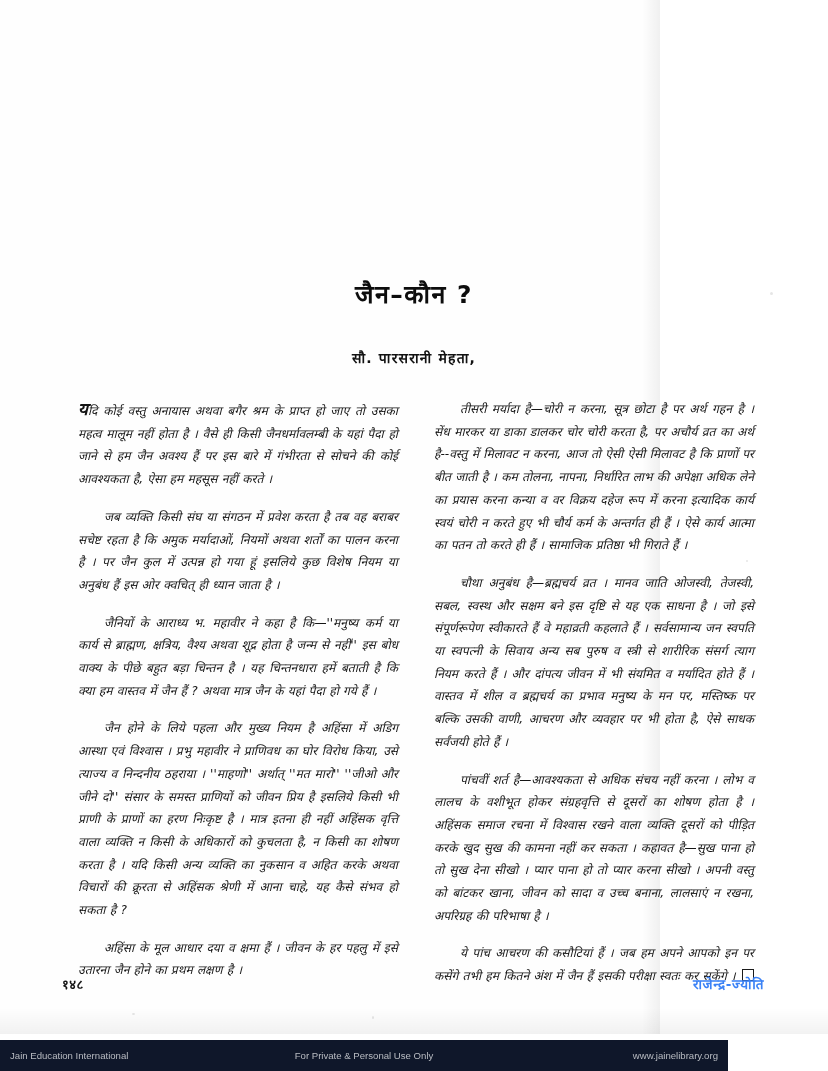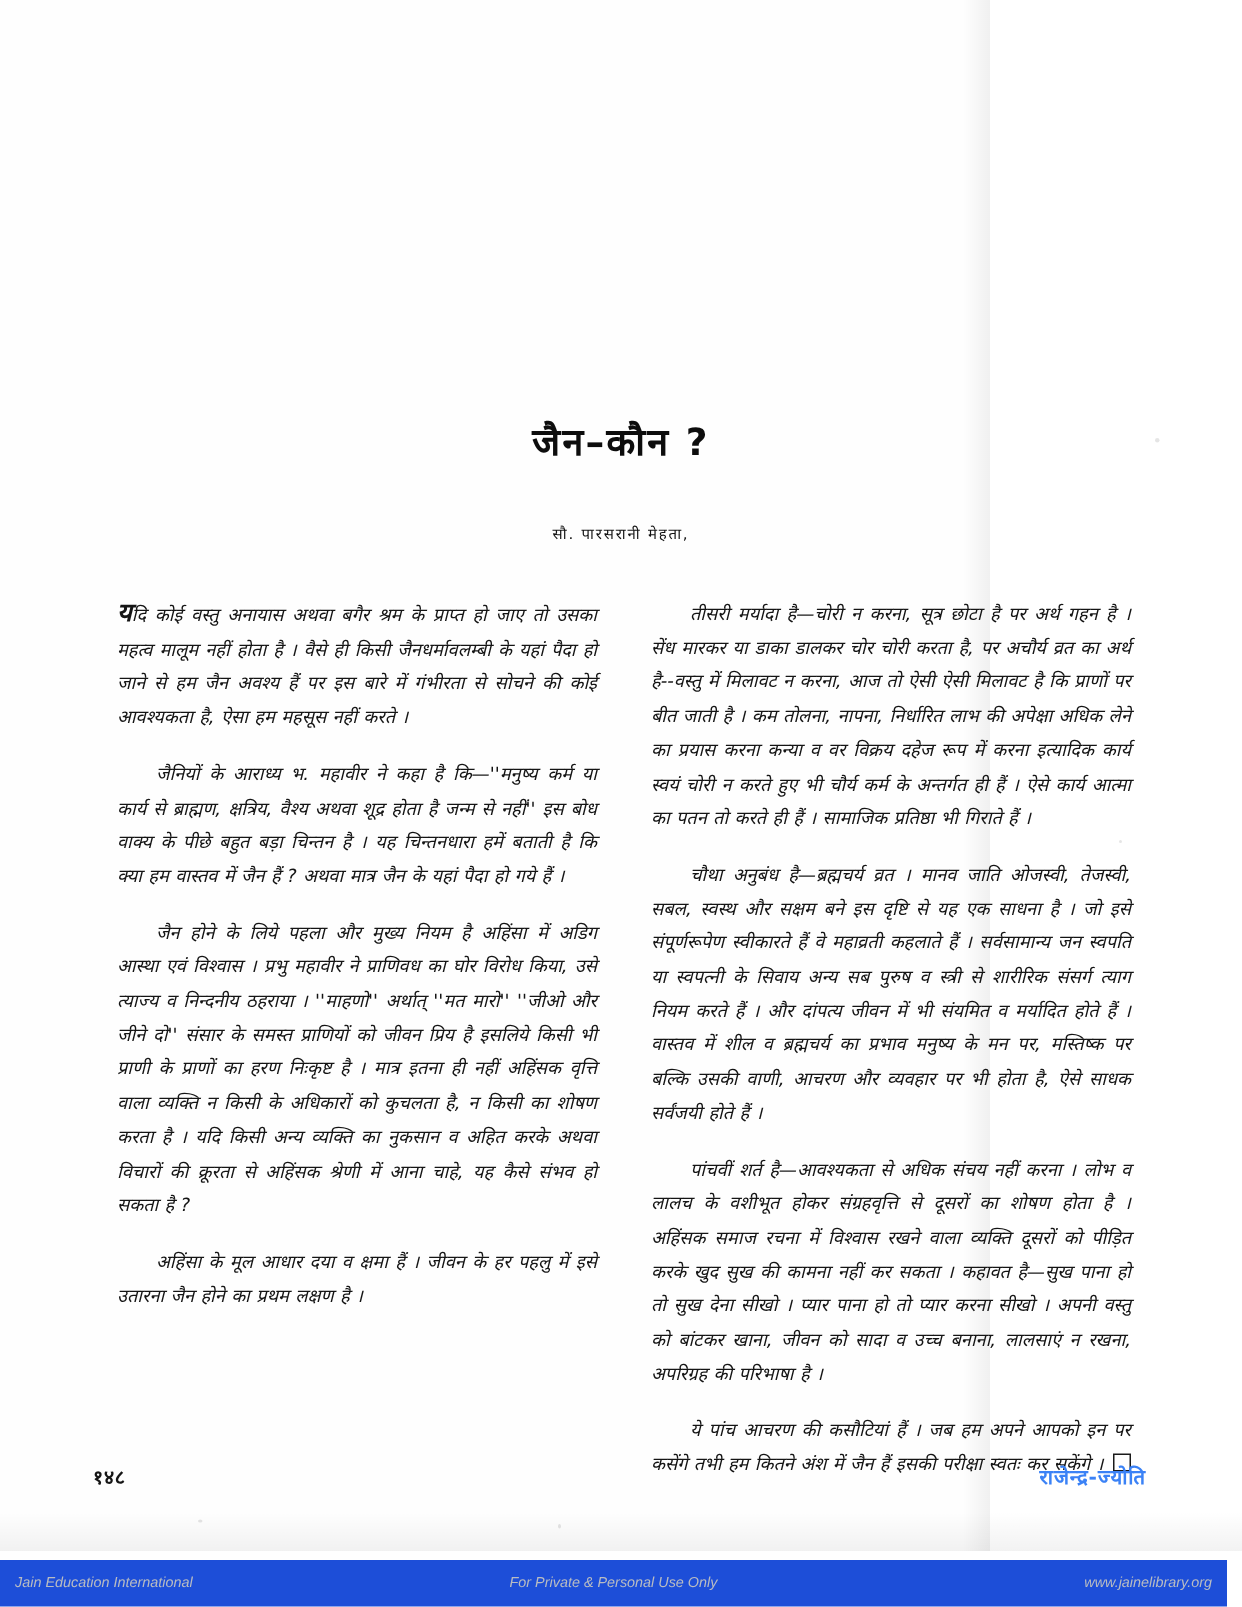--- a/index.html
+++ b/index.html
@@ -61,22 +61,22 @@
     font-family: "DejaVu Sans", sans-serif;
     font-size: 25px;
     font-weight: 700;
     letter-spacing: 1.5px;
     color: #0d0d0d;
     line-height: 1.1;
   }
   .article-byline {
     margin-top: 40px;
     font-family: "DejaVu Sans", sans-serif;
-    font-size: 10px;
-    font-weight: 400;
+    font-size: 14px;
+    font-weight: 700;
     letter-spacing: 1.2px;
     color: #121212;
   }
 
   
   .body-columns {
     position: absolute;
     left: 78px;
     top: 398px;
     width: 676px;
@@ -144,26 +144,25 @@
     font-weight: 700;
     color: #3b82f6;
     letter-spacing: 0.6px;
   }
 
   
   .library-strip {
     position: absolute;
     left: 0;
     top: 1040px;
-    width: 818px;
+    width: 728px;
     height: 31px;
     display: flex;
     align-items: center;
-    background: #1d4ed8;
-    font-style: italic;
+    background: #0f172a;
   }
   .library-strip .lib-left,
   .library-strip .lib-center,
   .library-strip .lib-right {
     font-family: "Liberation Sans", sans-serif;
     font-size: 9.6px;
     color: #b9bcc2;
     white-space: nowrap;
   }
   .library-strip .lib-left   { position: absolute; left: 10px; }
@@ -184,20 +183,21 @@
 
   <header class="article-head">
     <h1 class="article-title">जैन–कौन ?</h1>
     <div class="article-byline">सौ.  पारसरानी  मेहता,</div>
   </header>
 
   <main class="body-columns">
 
     <section class="column">
       <p class="para drop-open">यदि कोई वस्तु अनायास अथवा बगैर श्रम के प्राप्त हो जाए तो उसका महत्व मालूम नहीं होता है ।  वैसे ही किसी जैनधर्मावलम्बी के यहां पैदा हो जाने से हम जैन अवश्य हैं पर इस बारे में गंभीरता से सोचने की कोई आवश्यकता है, ऐसा हम महसूस नहीं करते ।</p>
+      <p class="para indent-first">जब व्यक्ति किसी संघ या  संगठन  में प्रवेश करता है तब वह बराबर सचेष्ट रहता है कि अमुक  मर्यादाओं, नियमों  अथवा शर्तों का पालन  करना है ।  पर जैन कुल में उत्पन्न  हो गया हूं इसलिये कुछ विशेष नियम या अनुबंध हैं इस ओर क्वचित् ही ध्यान जाता है ।</p>
       <p class="para indent-first">जैनियों के आराध्य भ. महावीर ने कहा है कि—''मनुष्य कर्म या कार्य से ब्राह्मण, क्षत्रिय, वैश्य अथवा शूद्र होता है जन्म से नहीं'' इस बोध वाक्य के पीछे बहुत बड़ा चिन्तन है ।  यह  चिन्तनधारा हमें बताती है कि  क्या हम वास्तव में जैन हैं ? अथवा मात्र जैन के यहां पैदा हो गये हैं ।</p>
       <p class="para indent-first">जैन होने के  लिये पहला और मुख्य नियम  है अहिंसा में अडिग आस्था एवं  विश्वास ।  प्रभु महावीर ने प्राणिवध का घोर विरोध किया, उसे त्याज्य  व निन्दनीय ठहराया ।  ''माहणो'' अर्थात् ''मत मारो'' ''जीओ और जीने दो''  संसार के समस्त प्राणियों को जीवन प्रिय है  इसलिये किसी भी प्राणी के प्राणों का हरण निःकृष्ट है । मात्र इतना  ही नहीं अहिंसक  वृत्ति वाला व्यक्ति न किसी के अधिकारों को कुचलता है, न किसी का शोषण करता है ।  यदि किसी अन्य व्यक्ति का नुकसान  व अहित  करके अथवा  विचारों की क्रूरता से अहिंसक  श्रेणी में आना चाहे, यह कैसे संभव हो सकता है ?</p>
       <p class="para indent-first">अहिंसा के मूल आधार दया व क्षमा हैं ।  जीवन के हर पहलु में इसे  उतारना  जैन होने का प्रथम लक्षण है ।</p>
     </section>
 
     <section class="column">
       <p class="para indent-first">तीसरी मर्यादा है—चोरी न करना, सूत्र छोटा है पर अर्थ गहन है ।  सेंध मारकर  या डाका डालकर  चोर चोरी करता है,   पर अचौर्य व्रत का अर्थ है--वस्तु में मिलावट न करना,   आज तो ऐसी ऐसी मिलावट है कि प्राणों पर बीत जाती है ।  कम तोलना, नापना, निर्धारित लाभ  की अपेक्षा  अधिक लेने का प्रयास करना कन्या व वर विक्रय दहेज रूप में करना  इत्यादिक कार्य स्वयं चोरी न करते हुए भी  चौर्य कर्म के अन्तर्गत ही  हैं  । ऐसे कार्य आत्मा का  पतन तो करते ही हैं ।  सामाजिक  प्रतिष्ठा भी गिराते हैं ।</p>
       <p class="para indent-first">चौथा  अनुबंध है—ब्रह्मचर्य  व्रत ।  मानव  जाति  ओजस्वी, तेजस्वी, सबल, स्वस्थ और  सक्षम बने इस दृष्टि से यह एक साधना है ।  जो  इसे  संपूर्णरूपेण  स्वीकारते हैं  वे महाव्रती कहलाते हैं ।  सर्वसामान्य  जन स्वपति या  स्वपत्नी के सिवाय अन्य सब पुरुष व स्त्री से शारीरिक संसर्ग त्याग नियम करते हैं ।  और दांपत्य जीवन में भी संयमित व मर्यादित होते हैं ।  वास्तव में शील व ब्रह्मचर्य का प्रभाव मनुष्य के मन पर, मस्तिष्क पर बल्कि उसकी वाणी, आचरण और व्यवहार पर भी होता है, ऐसे साधक सर्वंजयी होते हैं ।</p>
       <p class="para indent-first">पांचवीं शर्त है—आवश्यकता से अधिक संचय नहीं करना ।  लोभ व लालच के वशीभूत  होकर संग्रहवृत्ति  से दूसरों का शोषण होता है ।   अहिंसक  समाज रचना में विश्वास रखने वाला व्यक्ति दूसरों को पीड़ित करके खुद सुख की कामना नहीं कर सकता ।  कहावत है—सुख पाना हो तो सुख देना सीखो ।  प्यार पाना हो तो प्यार करना सीखो ।  अपनी वस्तु को बांटकर खाना, जीवन को सादा व उच्च बनाना, लालसाएं न रखना, अपरिग्रह की परिभाषा है ।</p>
       <p class="para indent-first endline"><span>ये पांच आचरण की कसौटियां हैं ।  जब हम अपने आपको इन पर कसेंगे  तभी हम  कितने अंश में जैन हैं इसकी परीक्षा स्वतः कर सकेंगे ।</span><span class="endmark"></span></p>

